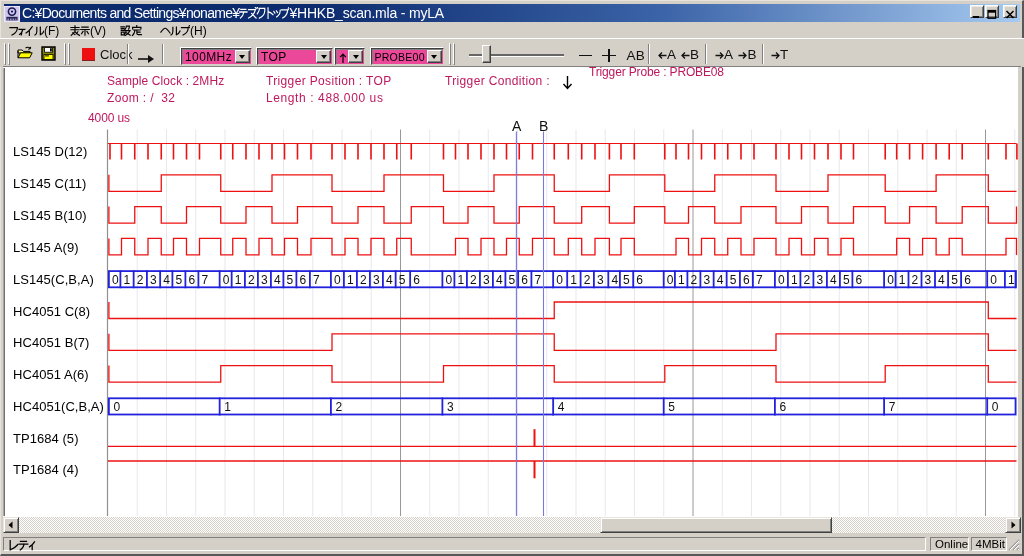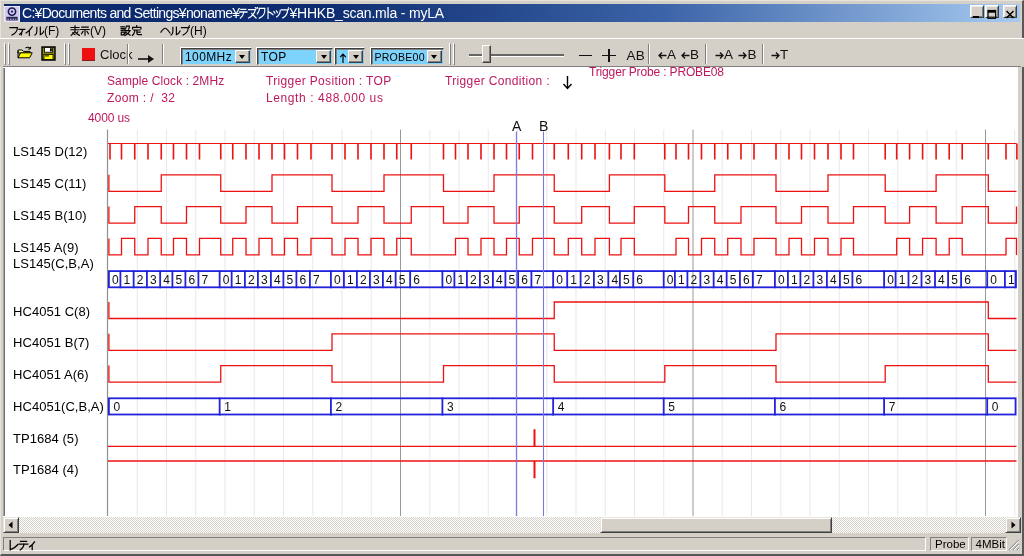--- a/index.html
+++ b/index.html
@@ -5,21 +5,21 @@
 .abs{position:absolute}
 .win{position:absolute;inset:0;border-top:1px solid #e6e3dc;border-left:1px solid #e6e3dc;border-right:2px solid #585858;border-bottom:2px solid #585858}
 .title{position:absolute;left:4px;top:4px;right:4px;height:18px;background:linear-gradient(90deg,#0c2a6e 0%,#0c2a6e 30%,#3c64a8 65%,#a6caf0 100%);color:#fff;display:flex;align-items:center}
 .title .txt{font-size:14px;white-space:nowrap;letter-spacing:-0.2px;display:flex;align-items:center}
 .tbtn{position:absolute;top:5px;width:14px;height:13px;background:#d4d0c8;border:1px solid;border-color:#fff #404040 #404040 #fff;box-shadow:inset 1px 1px 0 #ece9e2,inset -1px -1px 0 #808080}
 .menu{position:absolute;left:3px;top:23px;right:3px;height:15px;background:#d4d0c8;font-size:12px;color:#000}
 .menu span.it{position:absolute;top:0;height:15px;display:inline-flex;align-items:center}
 .toolbar{position:absolute;left:0;top:38px;width:1024px;height:29px;background:#d4d0c8;border-top:1px solid #fff}
 .tsep{position:absolute;top:5px;height:20px;width:2px;border-left:1px solid #808080;border-right:1px solid #fff}
 .grip{position:absolute;top:4px;height:22px;width:1.5px;border:1px solid;border-color:#fff #808080 #808080 #fff;background:#d4d0c8}
-.combo{position:absolute;top:9px;height:17px;background:#7dd3fc;border:1px solid;border-color:#404040 #d4d0c8 #d4d0c8 #404040;box-shadow:inset 1px 1px 0 #808080, -1px -1px 0 #fff;font-size:12px;display:flex;align-items:center;padding-left:3px;color:#000}
+.combo{position:absolute;top:9px;height:17px;background:#ec4899;border:1px solid;border-color:#404040 #d4d0c8 #d4d0c8 #404040;box-shadow:inset 1px 1px 0 #808080, -1px -1px 0 #fff;font-size:12px;display:flex;align-items:center;padding-left:3px;color:#000}
 .combo .dd{position:absolute;right:1px;top:1px;bottom:1px;width:15px;background:#d4d0c8;border:1px solid;border-color:#fff #404040 #404040 #fff;box-shadow:inset -1px -1px 0 #808080;display:flex;align-items:center;justify-content:center}
 .dd i{border:3.5px solid transparent;border-top:4px solid #000;margin-top:4px}
 .tool-txt{position:absolute;top:9px;font-size:13.5px;color:#111;white-space:nowrap}
 .client{position:absolute;left:3px;top:67px;width:1014.5px;height:450px;background:#fff}
 .itxt{position:absolute;font-size:12px;color:#be185d;letter-spacing:0.1px;white-space:nowrap}
 .lbl{position:absolute;font-size:13px;color:#000;letter-spacing:0.05px;white-space:nowrap}
 .sb{position:absolute;left:3px;top:517px;width:1018px;height:16px;background:#d4d0c8;background-image:conic-gradient(#fff 0 25%,#d6d2ca 0 50%,#fff 0 75%,#d6d2ca 0);background-size:2px 2px}
 .sbtn{position:absolute;top:0;width:16px;height:16px;background:#d4d0c8;border:1px solid;border-color:#e8e5de #404040 #404040 #e8e5de;box-shadow:inset 1px 1px 0 #fff,inset -1px -1px 0 #808080;display:flex;align-items:center;justify-content:center}
 .thumb{position:absolute;top:0;height:16px;background:#d4d0c8;border:1px solid;border-color:#e8e5de #404040 #404040 #e8e5de;box-shadow:inset 1px 1px 0 #fff,inset -1px -1px 0 #808080}
 .status{position:absolute;left:3px;top:535px;width:1018px;height:18px;background:#d4d0c8;font-size:12px}
@@ -295,21 +295,21 @@
       <path d="M6.5 1 V13 M2.5 9 L6.5 13.4 L10.5 9" stroke="#000" stroke-width="1.4" fill="none"></path>
     </svg></div>
 <div class="itxt" style="left:589px;top:65px;letter-spacing:-0.15px">Trigger Probe : PROBE08</div>
 <div class="itxt" style="left:107px;top:91px;letter-spacing:0.35px">Zoom : /&nbsp;&nbsp;32</div>
 <div class="itxt" style="left:266px;top:91px;letter-spacing:0.6px">Length : 488.000 us</div>
 <div class="itxt" style="left:88px;top:110.5px;letter-spacing:-0.1px">4000 us</div>
 <div class="lbl" style="left:13px;top:144px">LS145 D(12)</div>
 <div class="lbl" style="left:13px;top:176px">LS145 C(11)</div>
 <div class="lbl" style="left:13px;top:208px">LS145 B(10)</div>
 <div class="lbl" style="left:13px;top:240px">LS145 A(9)</div>
-<div class="lbl" style="left:13px;top:256px">LS145(C,B,A)</div>
+<div class="lbl" style="left:13px;top:272px">LS145(C,B,A)</div>
 <div class="lbl" style="left:13px;top:304px">HC4051 C(8)</div>
 <div class="lbl" style="left:13px;top:335px">HC4051 B(7)</div>
 <div class="lbl" style="left:13px;top:367px">HC4051 A(6)</div>
 <div class="lbl" style="left:13px;top:399px">HC4051(C,B,A)</div>
 <div class="lbl" style="left:13px;top:431px">TP1684 (5)</div>
 <div class="lbl" style="left:13px;top:462px">TP1684 (4)</div>
 <div class="sb">
 <div class="sbtn" style="left:0px">
       <svg width="8" height="8">
         <path d="M5.5 0.5 L1.5 4 L5.5 7.5z" fill="#000"></path>
@@ -322,18 +322,18 @@
     </div>
 <div class="thumb" style="left:597px;width:232px"></div>
 </div>
 <div class="status">
 <div class="pane" style="left:0px;width:923px"><span style="position:relative;top:0.5px"><svg width="28" height="13" viewBox="0 0 28 13" style="vertical-align:-2px">
           <path transform="translate(0.0,0)" d="M2.2 1.5 V10.9 C5 9.9 7.7 8.1 9.9 5.5" stroke="#000" fill="none" stroke-width="1.25" stroke-linecap="square"></path>
           <path transform="translate(10.5,0)" d="M2 2.4 H8 M0.7 5 H9.3 M5.6 5 C5.2 7.5 3.8 9.7 1.7 11" stroke="#000" fill="none" stroke-width="1.25" stroke-linecap="square"></path>
           <path transform="translate(20.5,0)" d="M8.9 0.4 L10 1.7 M10.9 0 L12 1.3" stroke="#000" fill="none" stroke-width="1.25" stroke-linecap="square"></path>
           <path transform="translate(20.5,0)" d="M6 2.9 C4.7 5 3 6.7 1 7.9 M3.7 5.8 V10.7" stroke="#000" fill="none" stroke-width="1.25" stroke-linecap="square"></path>
         </svg></span></div>
-<div class="pane" style="left:927px;width:39px;text-align:center;font-size:11.5px">Probe</div>
+<div class="pane" style="left:927px;width:39px;text-align:center;font-size:11.5px">Online</div>
 <div class="pane" style="left:967.5px;width:36px;text-align:center;font-size:11.5px">4MBit</div>
 <svg class="abs" width="12" height="12" style="right:1px;top:4px">
       <path d="M11 1 L1 11 M11 5 L5 11 M11 9 L9 11" stroke="#999" stroke-width="1.3"></path>
       <path d="M11 2 L2 11 M11 6 L6 11 M11 10 L10 11" stroke="#fff" stroke-width="1"></path>
     </svg>
 </div>
 </body></html>

